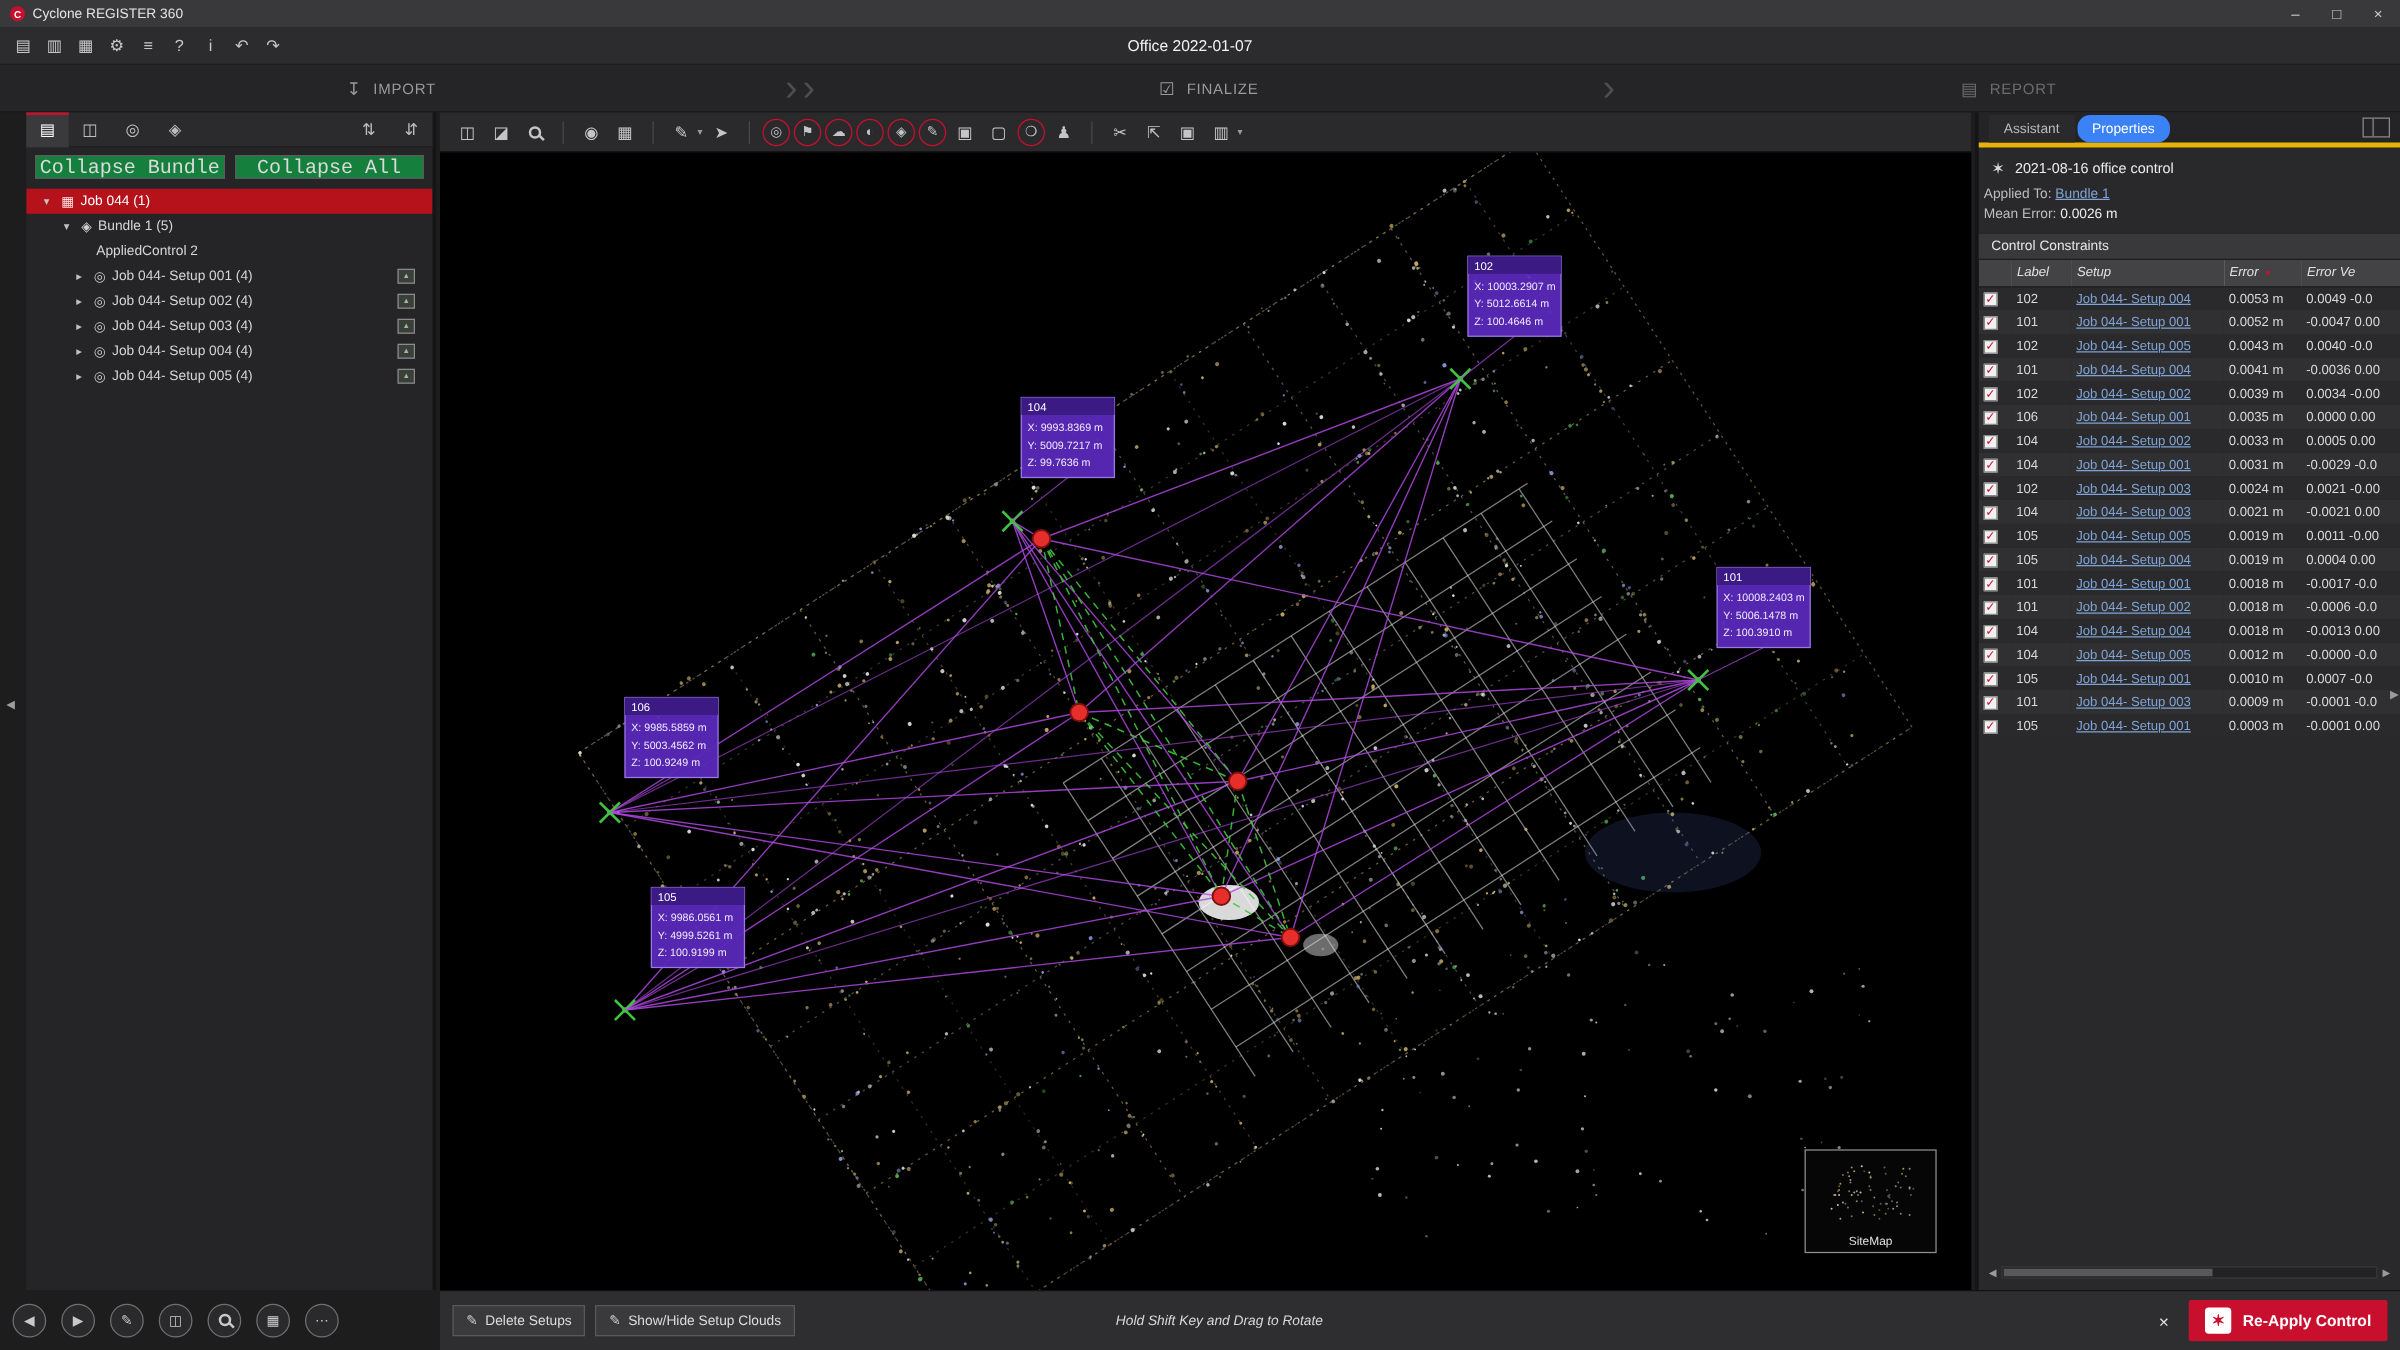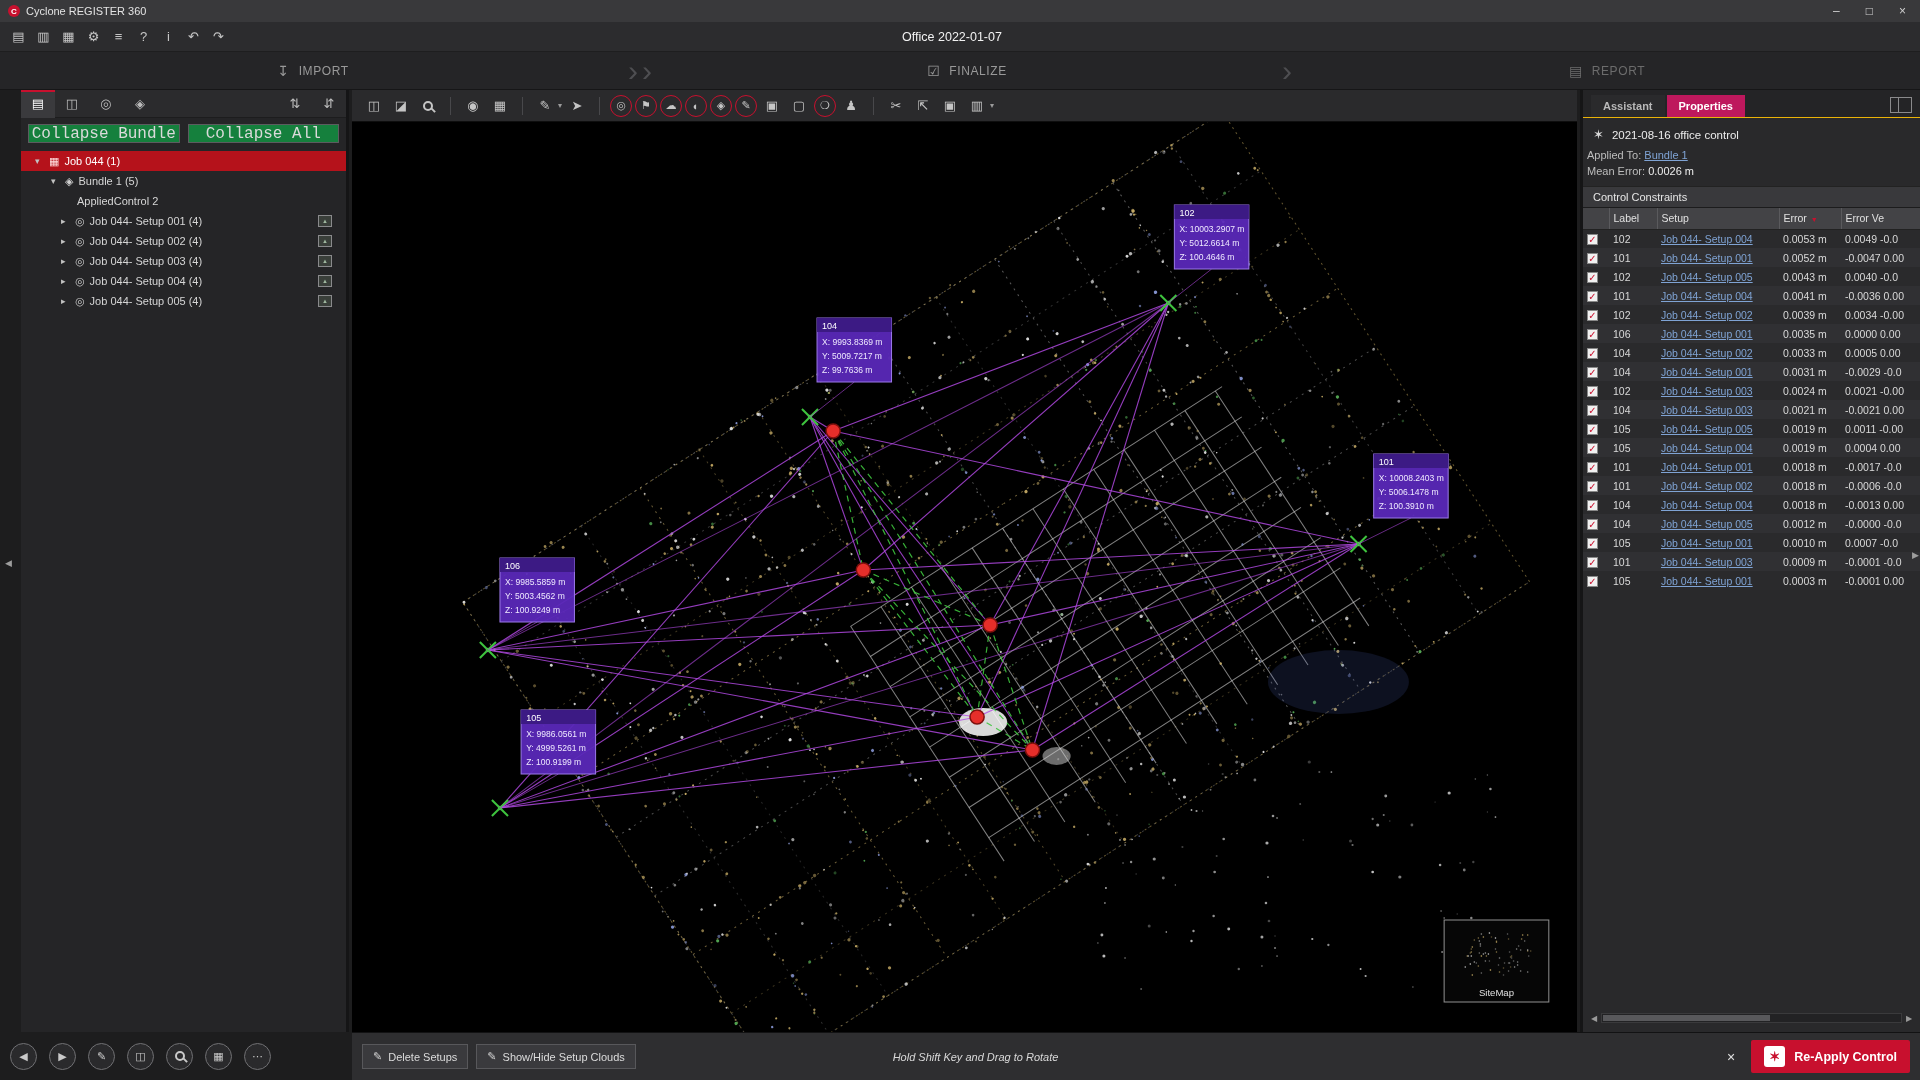--- a/index.html
+++ b/index.html
@@ -71,39 +71,39 @@
   .vti { min-width:24px; height:24px; display:flex; align-items:center; justify-content:center;
          color:#c5c5c5; font-size:13px; border-radius:3px; }
   .vti.ring { border:1px solid #c8102e; border-radius:50%; width:22px; min-width:22px; height:22px; font-size:11px; }
   .vsep { width:1px; height:18px; background:#48484b; margin:0 7px; }
   .vcaret { font-size:8px; color:#9a9a9a; margin-left:-2px; }
   #vp { flex:1; display:block; width:100%; background:#000; }
 
   
   .rightpanel { position:absolute; right:0; width:340px; top:90px; bottom:48px; background:#29292b;
                 border-left:3px solid #151516; font-size:11px; }
-  .ptabsrow { height:28px; background:#242426; display:flex; align-items:flex-end; padding-left:8px; border-bottom:1px solid #eab308;font-weight:bold; }
+  .ptabsrow { height:28px; background:#242426; display:flex; align-items:flex-end; padding-left:8px; border-bottom:4px solid #eab308; }
   .rtab { height:22px; padding:0 12px; font-size:11px; color:#b9b9b9; display:flex; align-items:center;
           background:#2a2a2c; margin-right:2px; }
-  .rtab.active { background:#be185d; color:#fff; }
+  .rtab.active { background:#3b82f6; color:#fff;border-radius:10px; }
   .layout-btn { margin-left:auto; margin-right:8px; margin-bottom:4px; width:22px; height:16px; border:1px solid #8a8a8c;
                 display:flex; }
   .layout-btn i { display:block; width:8px; border-right:1px solid #8a8a8c; height:100%; }
   .ctrl-title { display:flex; align-items:center; gap:8px; padding:9px 10px 5px; color:#ececec; font-size:11.5px; }
   .ctrl-icn { color:#d8d8d8; font-size:13px; }
   .kv { padding:2px 4px; color:#bdbdbd; }
   .kv .link { color:#7fa3d4; text-decoration:underline; }
   .kv .white { color:#eee; }
   .section { margin-top:7px; background:#39393c; padding:4px 10px; color:#e6e6e6;
              border-top:1px solid #222; border-bottom:1px solid #1c1c1d; }
   table.ctable { width:100%; border-collapse:collapse; table-layout:fixed; }
   .ctable col.c0 { width:26px; } .ctable col.c1 { width:48px; } .ctable col.c2 { width:122px; }
   .ctable col.c3 { width:62px; } .ctable col.c4 { width:82px; }
   .ctable th { background:#434346; color:#e0e0e0; font-weight:normal; font-size:10.5px; height:21px;
-               border-right:1px solid #5a5a5d; border-bottom:1px solid #222; text-align:left; padding:0 4px; white-space:nowrap; overflow:hidden; }
+               border-right:1px solid #5a5a5d; border-bottom:1px solid #222; text-align:left; padding:0 4px; white-space:nowrap; overflow:hidden;font-style:italic; }
   .ctable th:last-child { border-right:none; }
   .ctable td { height:19px; font-size:10.5px; color:#d9d9d9; padding:0 4px; white-space:nowrap; overflow:hidden; }
   .ctable tbody tr:nth-child(odd) { background:#2a2a2c; }
   .ctable tbody tr:nth-child(even) { background:#303033; }
   .chk { width:11px; height:11px; background:#f1f1f1; display:inline-block; color:#c8102e;
          font-size:10px; line-height:10px; text-align:center; border:1px solid #888; }
   .slink { color:#7fa3d4; text-decoration:underline; }
   .funnel { color:#c8102e; font-size:7px; margin-left:4px; }
   .hscroll { position:absolute; bottom:8px; left:6px; right:6px; height:12px; display:flex; align-items:center; gap:2px; }
   .hs-arrow { font-size:8px; color:#9a9a9a; width:10px; text-align:center; }

